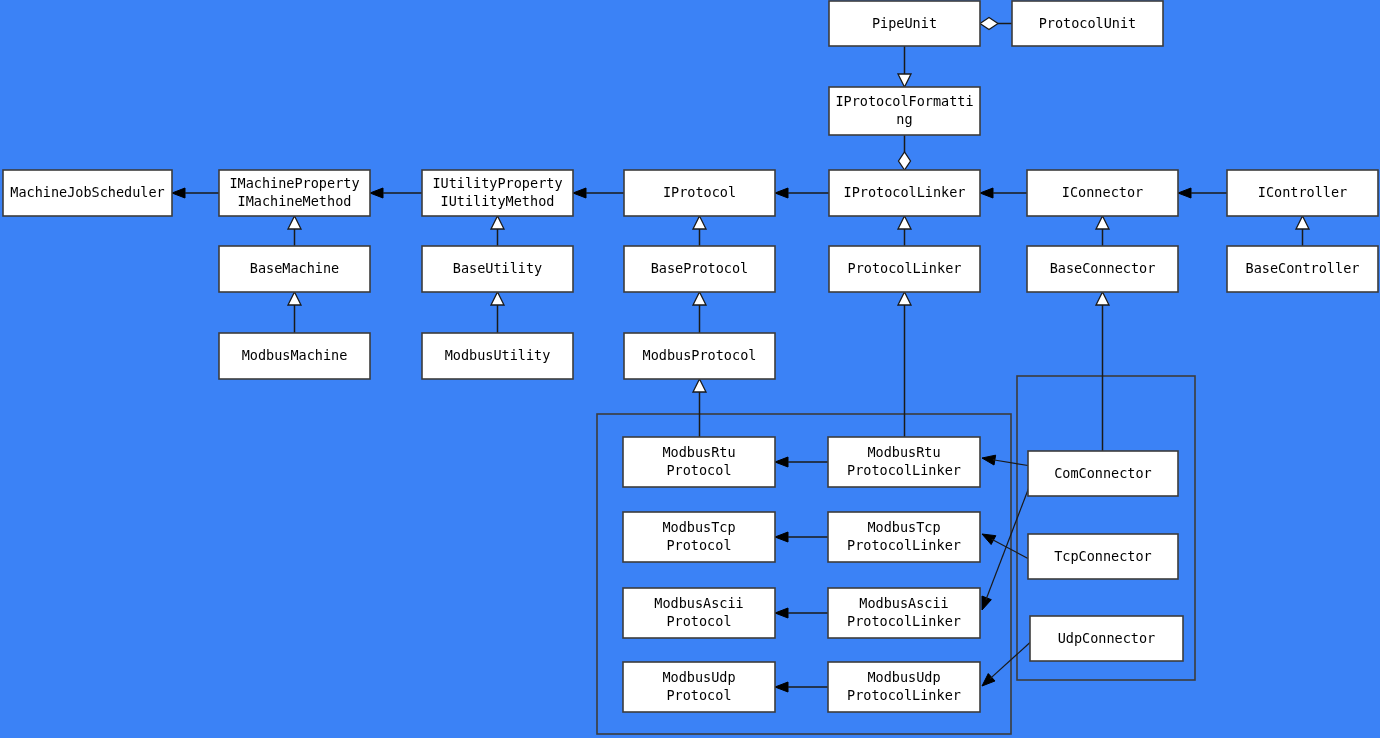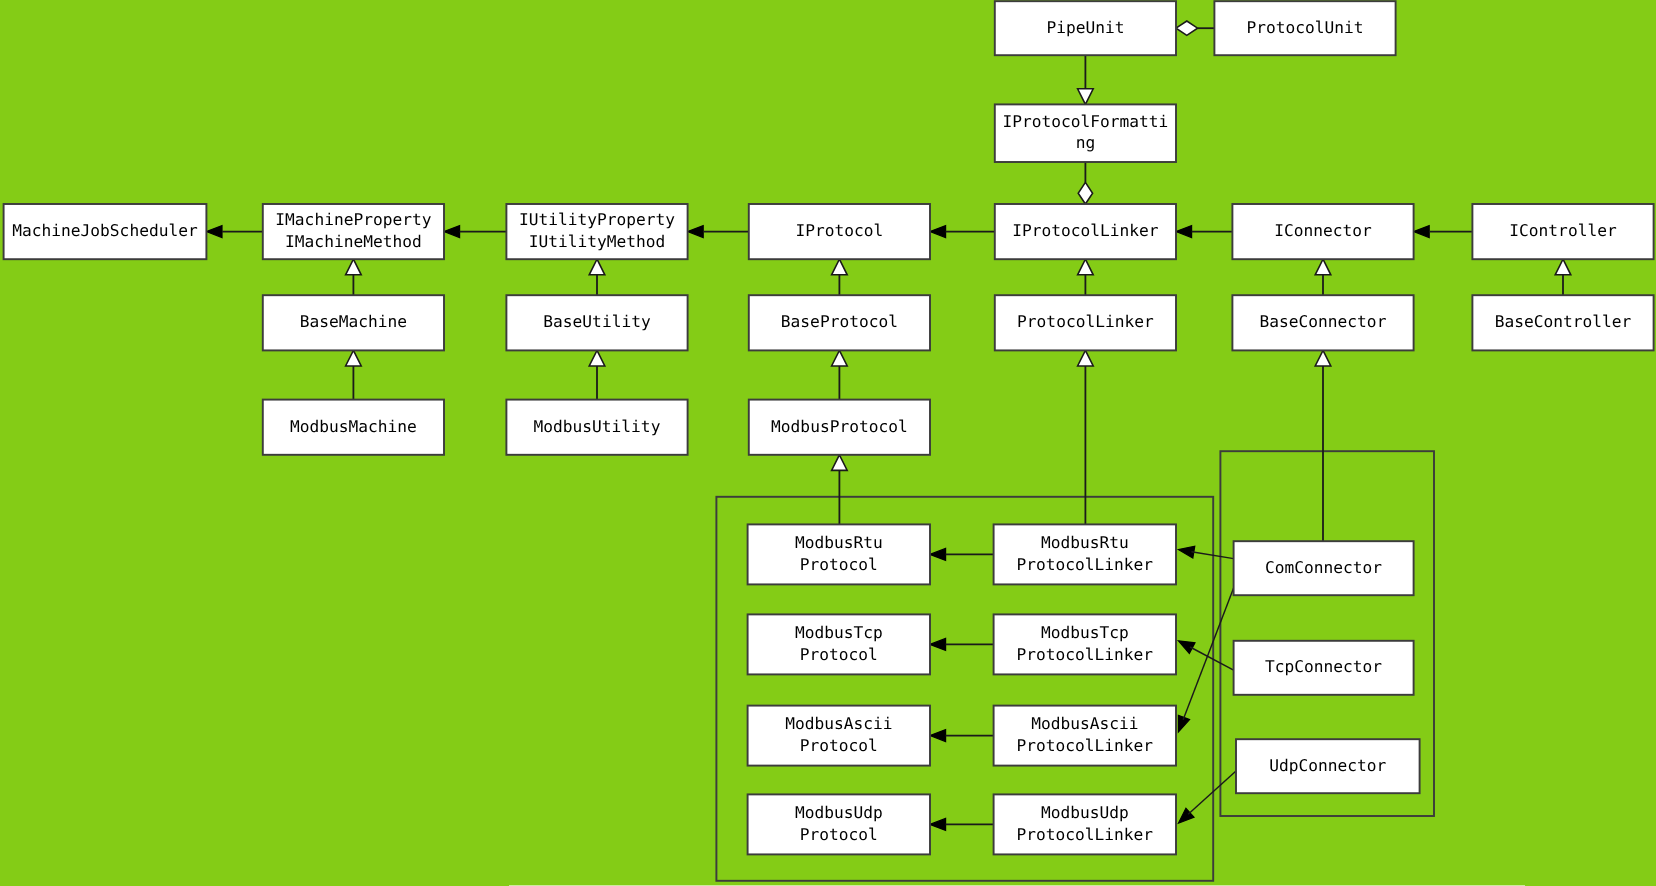--- a/index.html
+++ b/index.html
@@ -4,21 +4,21 @@
 <style>
   html, body {
     margin: 0;
     padding: 0;
     background: #ffffff;
   }
   #diagram-root {
     position: relative;
     width: 1380px;
     height: 738px;
-    background: #84cc16;
+    background: #3b82f6;
     font-family: "DejaVu Sans Mono", "Liberation Mono", monospace;
   }
   svg#uml-canvas {
     position: absolute;
     left: 0;
     top: 0;
     width: 1380px;
     height: 738px;
     display: block;
   }

